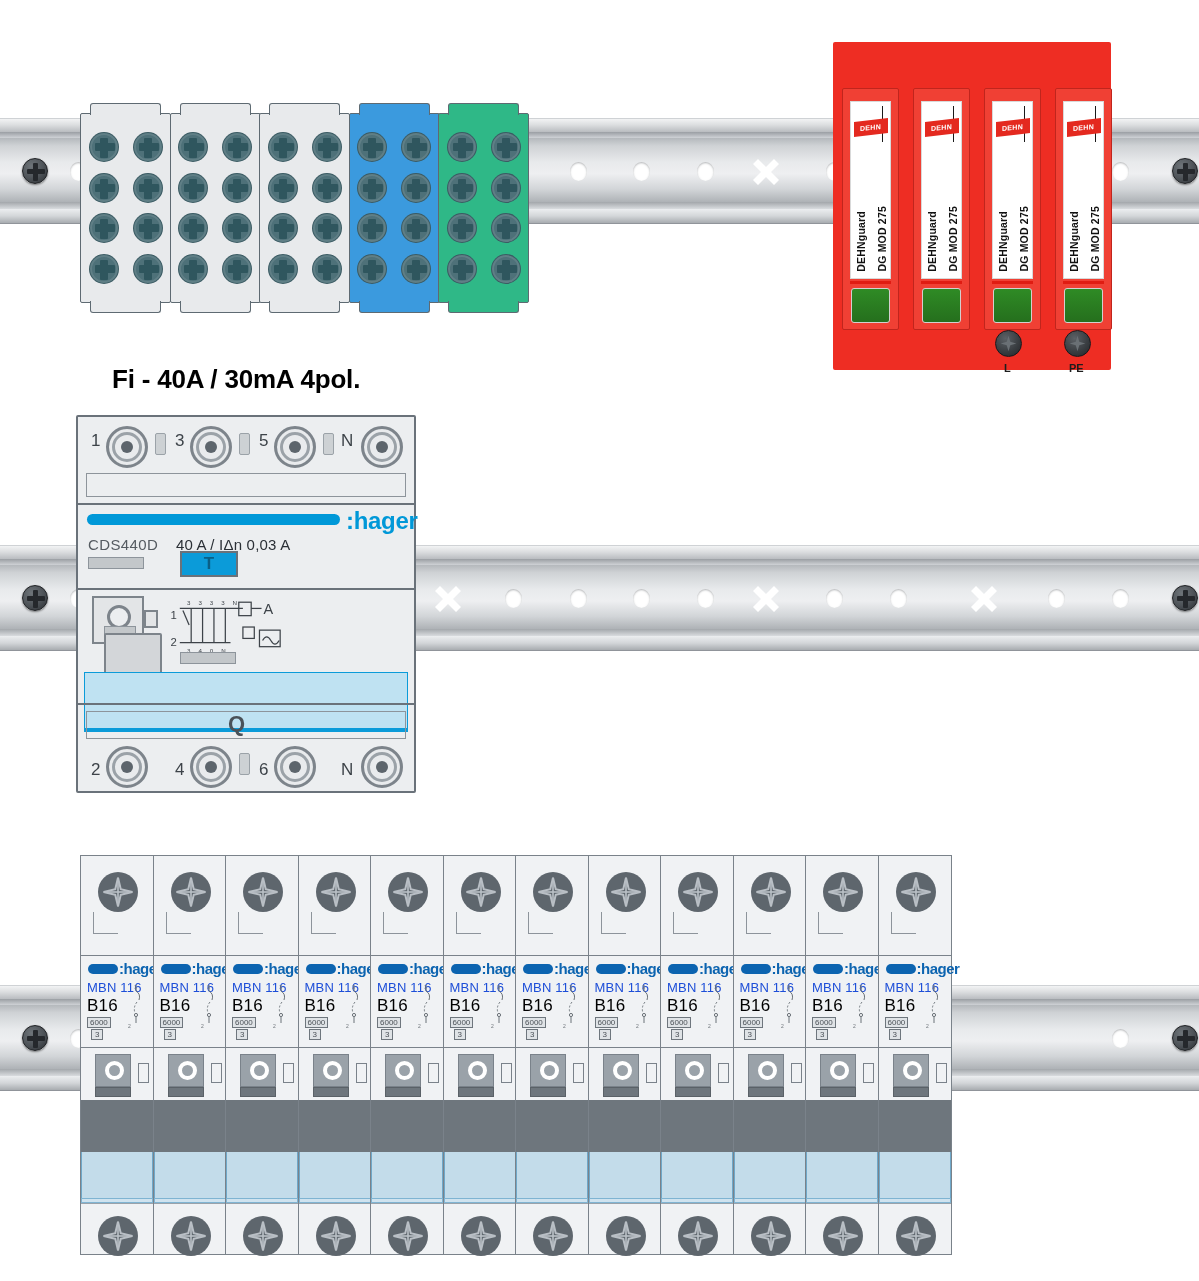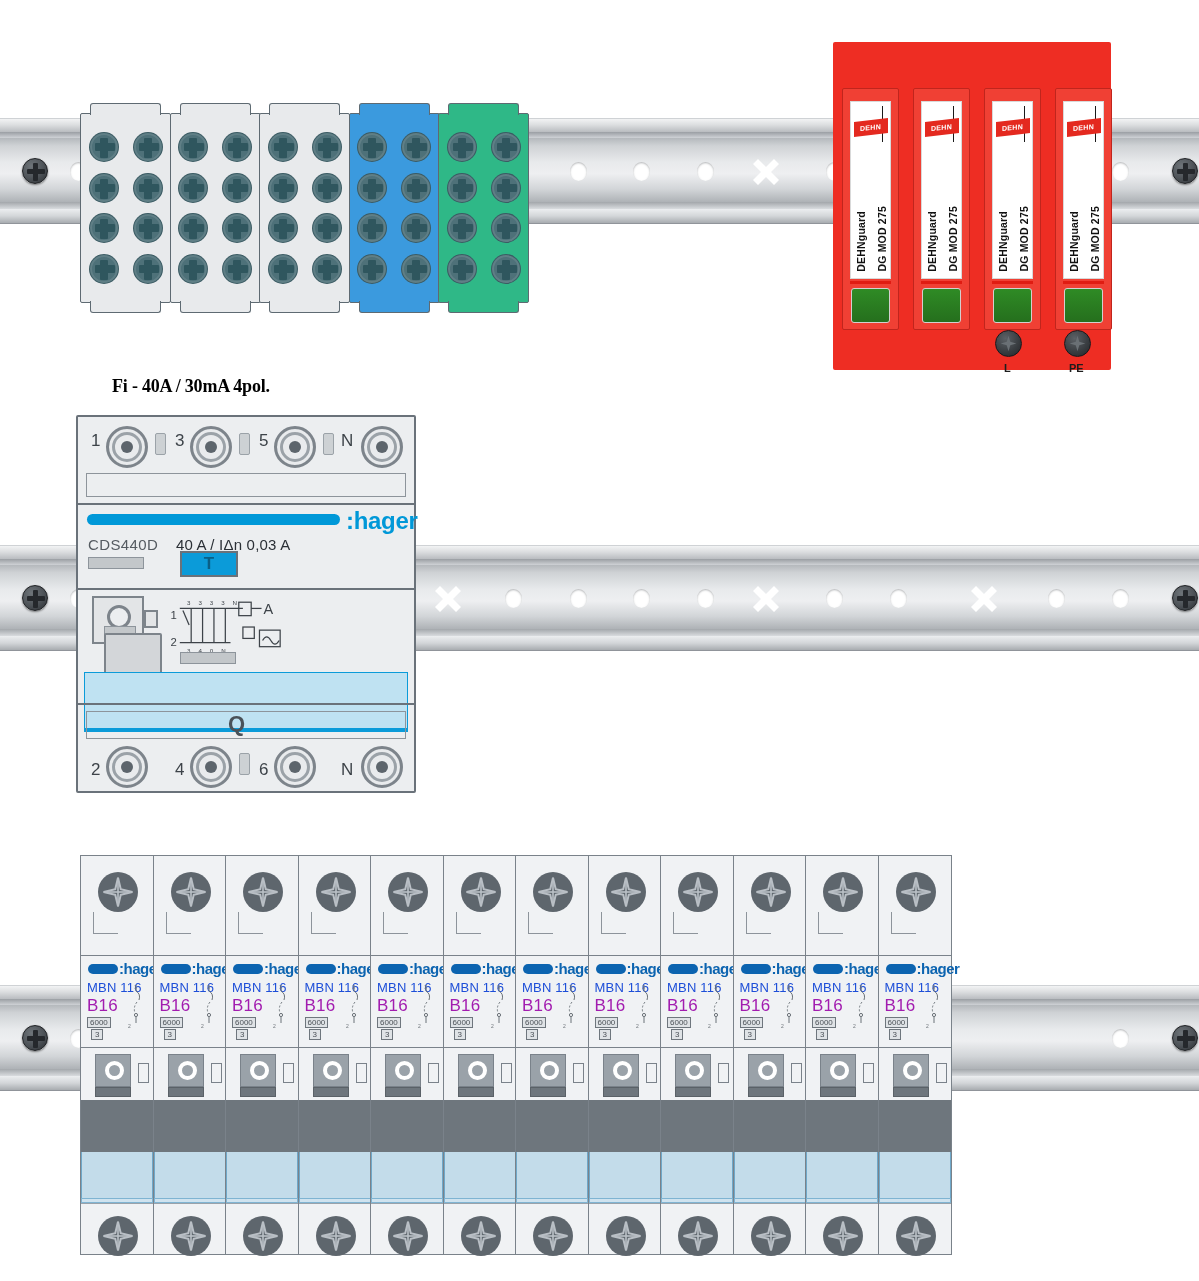--- a/index.html
+++ b/index.html
@@ -310,21 +310,21 @@
   .mcb-hword {
     position: absolute; left: 38px; top: 4px;
     font-size: 15px; font-weight: bold; color: #0c64b0; letter-spacing: -.5px;
   }
   .mcb-type {
     position: absolute; left: 6px; top: 24px;
     font-size: 13px; color: #1d4ed8; letter-spacing: .2px;
   }
   .mcb-rating {
     position: absolute; left: 6px; top: 40px;
-    font-size: 17px; color: #a21caf; letter-spacing: .2px;
+    font-size: 17px; color: #000000; letter-spacing: .2px;
   }
   .mcb-cap {
     position: absolute; left: 6px; top: 61px;
     font-size: 8px; color: #4b5157;
     border: 1px solid #6e767d; padding: 0 2px; background: #dfe3e6;
   }
   .mcb-class {
     position: absolute; left: 10px; top: 73px;
     font-size: 8px; color: #4b5157;
     border: 1px solid #6e767d; padding: 0 3px; background: #dfe3e6;
@@ -412,21 +412,21 @@
     <div class="rail-lip-top2"></div>
     <div class="rail-web"></div>
     <div class="rail-lip-bot2"></div>
     <div class="rail-lip-bot"></div>
   <div class="rail-hole" style="left: 70px;"></div>
       <div class="rail-hole" style="left: 1112px;"></div>
       <div class="rail-screw" style="left: 22px;"></div>
       <div class="rail-screw" style="left: 1172px;"></div>
     </div>
 
-  <div class="heading" style="left:112px; top:376px; font-size:18px;font-family:Liberation Serif, serif;">Fi - 40A / 30mA 4pol.</div>
+  <div class="heading" style="left:112px; top:364px; font-size:26px;">Fi - 40A / 30mA 4pol.</div>
 
   <div class="termblock" style="left:80px; top:113px;">
     <div class="term" style="background:#e8eaec;">
       <div class="term-tab" style="background:#e8eaec;"></div>
       <div class="term-tab-bot" style="background:#e8eaec;"></div>
       <div class="term-row">
         <div class="tscrew"></div>
         <div class="tscrew"></div>
       </div>
       <div class="term-row">

